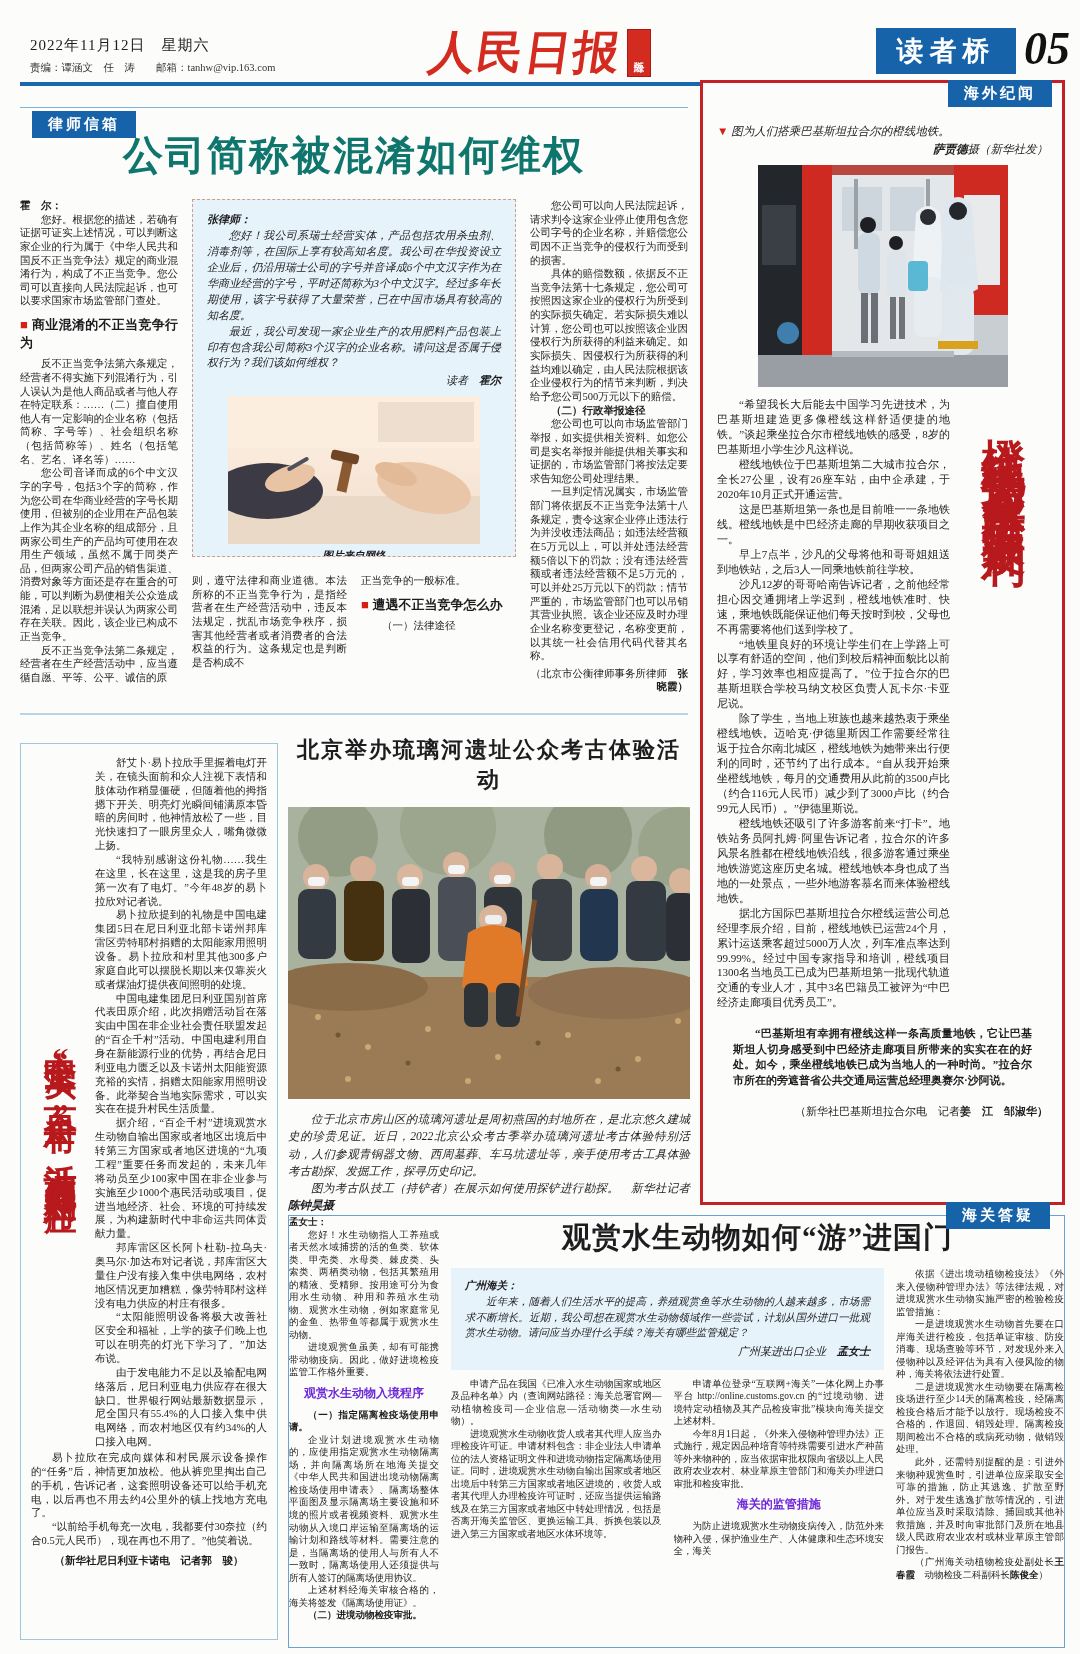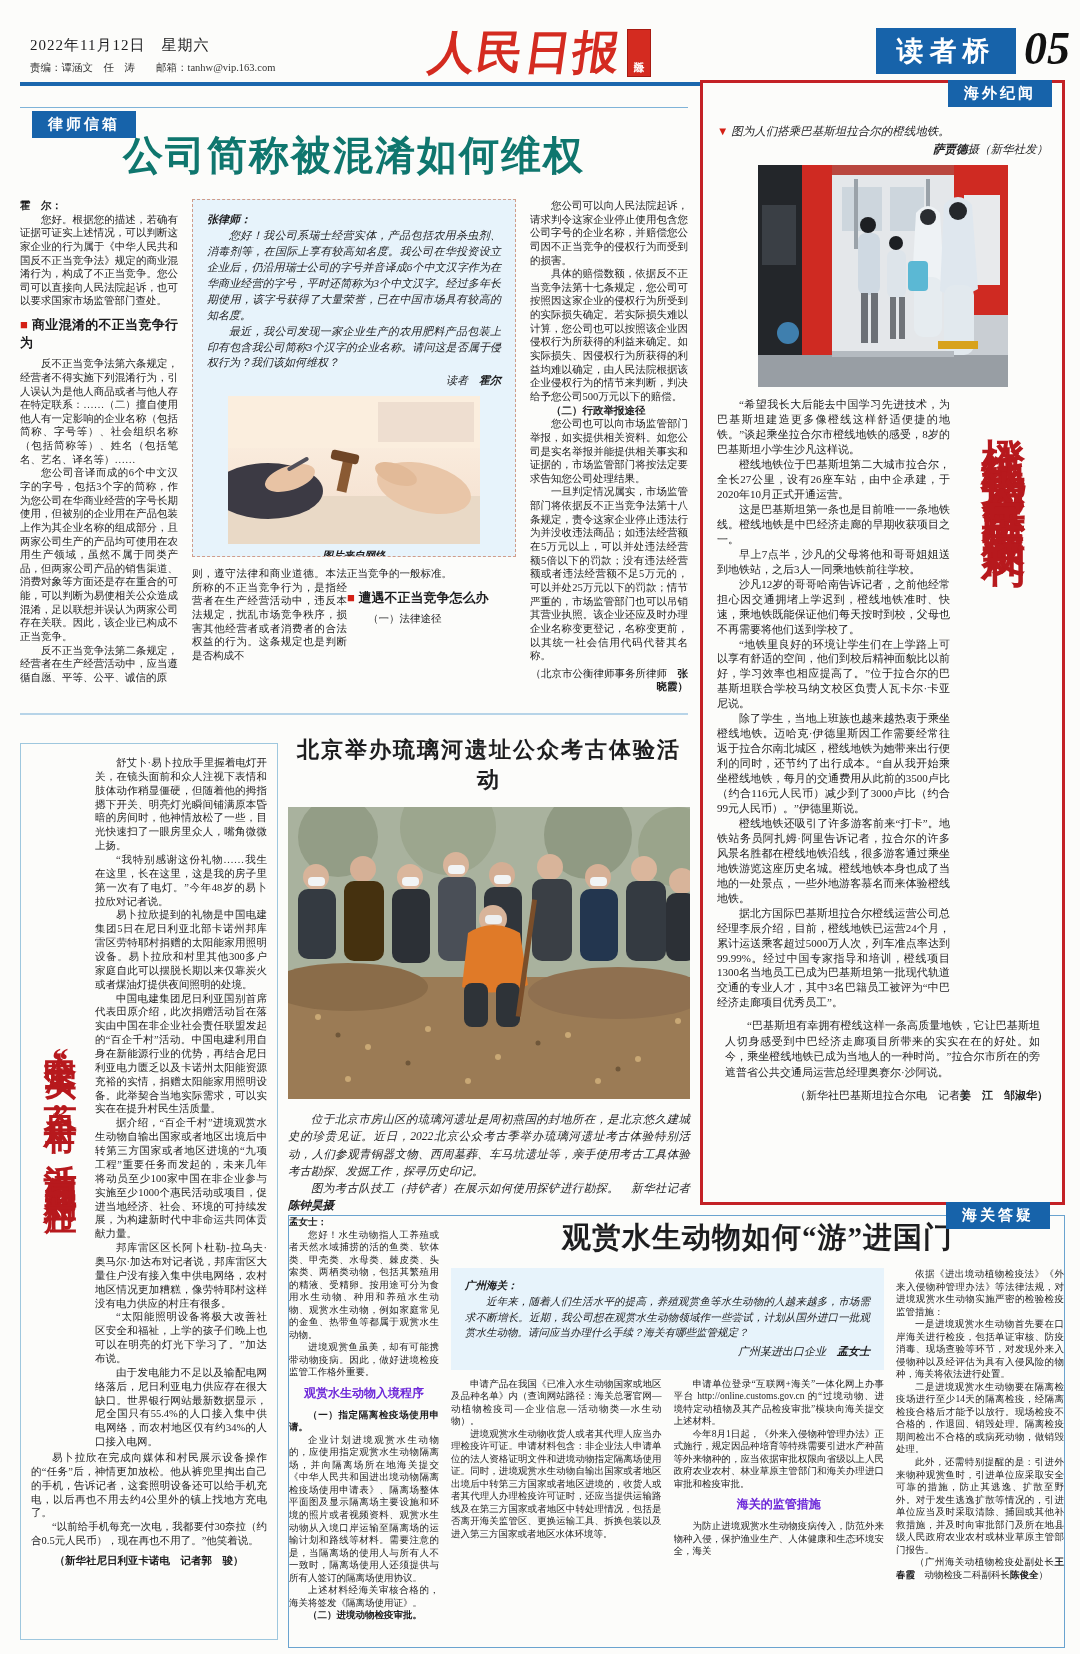--- a/index.html
+++ b/index.html
@@ -36,41 +36,41 @@
   .salut{font-weight:bold;text-indent:0 !important;}
   .subhead{font-family:"Liberation Sans",sans-serif;font-weight:bold;font-size:13px;margin:8px 0 6px 0;line-height:1.35;}
   .sq{color:#d42015;}
   .letterbox{background:#e7f3fb;border:1px dashed #cf9c8a;padding:12px 14px;height:358px;box-sizing:border-box;overflow:hidden;}
   .kai{font-style:italic;}
   .letterbox p{margin:0;text-indent:2em;font-size:11px;line-height:1.45;text-align:justify;}
   .letter-sig{text-align:right;margin-top:2px;font-size:11px;}
   .letter-sig b{font-weight:bold;}
   .law-photo{display:block;margin:8px auto 0 auto;}
   .photo-cap{text-align:center;font-family:"Liberation Sans",sans-serif;font-weight:bold;font-size:10.5px;margin-top:5px;}
-  .mid-bottom{display:flex;margin-top:10px;flex:1;overflow:hidden;}
+  .mid-bottom{display:flex;gap:14px;margin-top:17px;flex:1;overflow:hidden;}
   .mid-bottom>div{width:155px;}
   .sig-line{text-align:right;text-indent:0 !important;margin-top:4px !important;}
   .sig-line b{font-weight:bold;}
   
   #overseas{position:absolute;left:700px;top:80px;width:365px;height:1125px;border:3px solid #c32126;box-sizing:border-box;background:#fcfcfa;}
   #overseas .sec-tab{top:-3px;right:10px;}
   .ov-inner{padding:40px 14px 10px 14px;height:100%;box-sizing:border-box;overflow:hidden;}
   .ov-caption{font-size:11.5px;line-height:1.5;}
   .ov-caption .tri{color:#d42015;}
   .ov-credit{text-align:right;font-size:11.5px;margin-top:2px;}
   .ov-credit b{font-weight:bold;}
   .ov-photo{display:block;margin:8px auto 10px auto;}
   .ov-body{display:flex;gap:8px;}
   .ov-text{flex:1;font-size:11px;line-height:1.36;text-align:justify;overflow:hidden;}
   .ov-text p{margin:0;text-indent:2em;}
   .vtitle{writing-mode:vertical-rl;text-orientation:upright;color:#b7191d;font-weight:bold;
           font-family:"Liberation Serif",serif;display:flex;align-items:center;justify-content:flex-start;}
   .ov-vtitle{width:90px;font-size:44px;letter-spacing:8px;line-height:1;margin-top:6px;}
   .ov-closing{font-size:11px;line-height:1.4;text-align:justify;margin-top:6px;}
-  .ov-closing p{margin:8px;text-indent:2em;}
+  .ov-closing p{margin:16px;text-indent:2em;font-weight:bold;}
   .ov-sig{text-align:right;font-size:11px;margin-top:4px;}
   .ov-sig b{font-weight:bold;}
   
   #nigeria{position:absolute;left:20px;top:743px;width:258px;height:897px;border:1px solid #9ec7de;box-sizing:border-box;padding:12px 10px;overflow:hidden;}
   .ng-top{display:flex;gap:6px;}
   .ng-vtitle{width:58px;font-size:33px;letter-spacing:4px;line-height:1.05;justify-content:center;}
   .ng-text{flex:1;font-size:10.5px;line-height:1.32;text-align:justify;overflow:hidden;}
   .ng-text p,.ng-closing p{margin:0;text-indent:2em;}
   .ng-closing{font-size:10.5px;line-height:1.32;text-align:justify;margin-top:2px;}
   .ng-sig{text-align:center;font-size:10.5px;font-weight:bold;margin-top:6px;}

